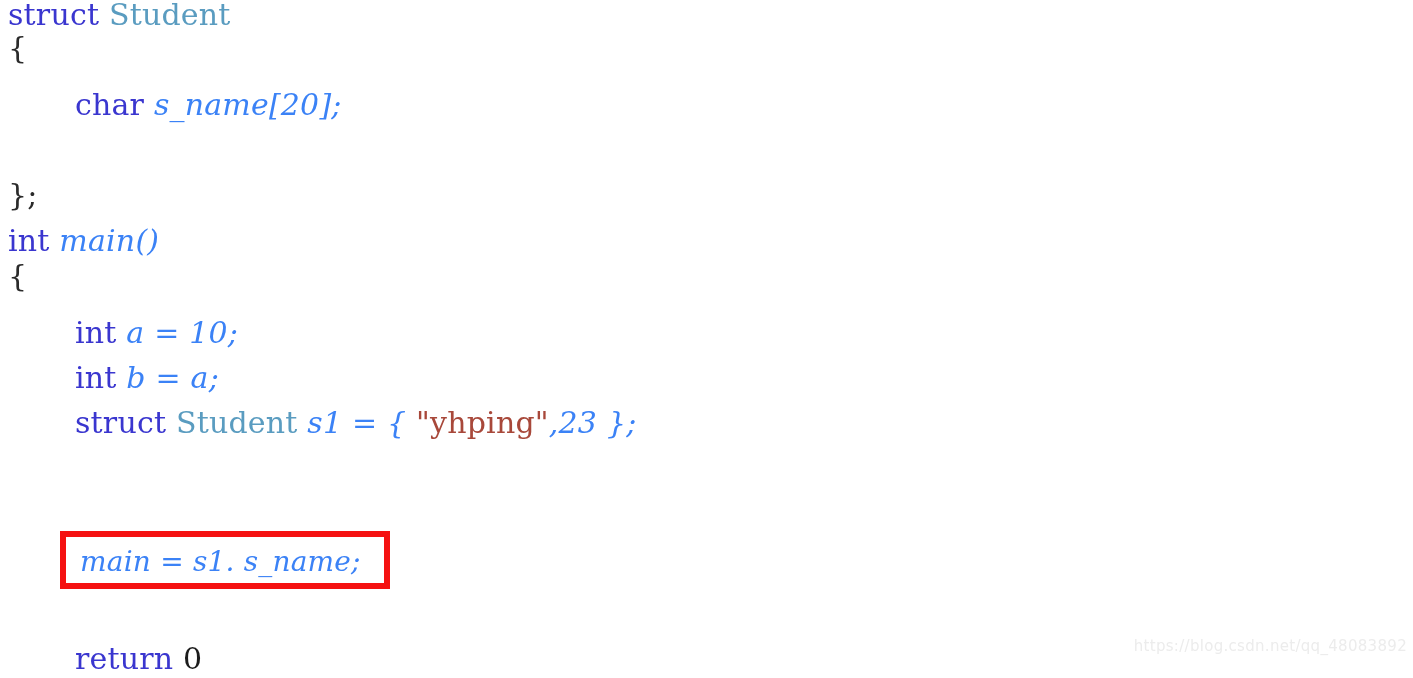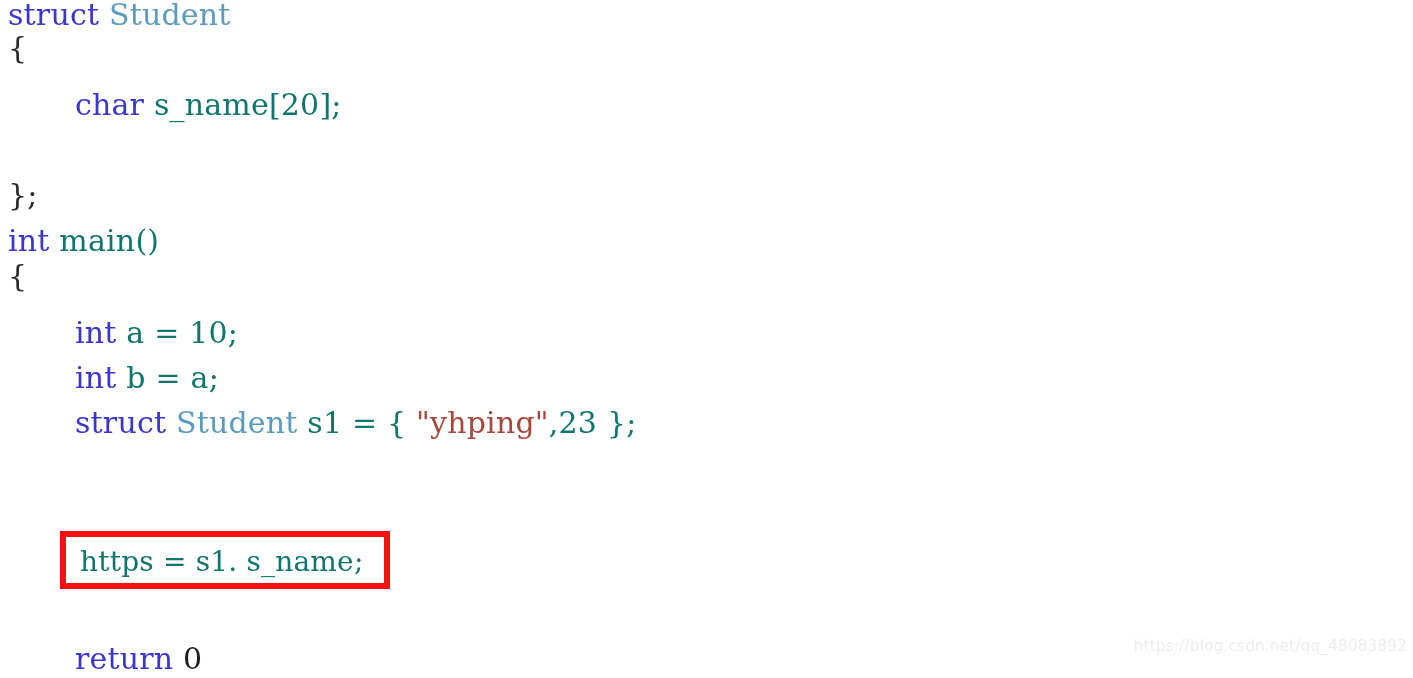--- a/index.html
+++ b/index.html
@@ -30,21 +30,21 @@
     font-family: "DejaVu Serif", "Liberation Serif", serif;
     font-size: 30px;
     line-height: 34px;
     letter-spacing: 0.2px;
     color: #1a1a1a;
   }
 
   .kw      { color: #3a36cf; }
   .type-id { color: #5a9cc0; }
   .str     { color: #a8483a; }
-  .plain   { color: #0f766e; }
+  .plain   { color: #3b82f6; font-style: italic; }
   .num     { color: #1c1c1c; }
   .punct   { color: #2a2a2a; }
 
   
   .ln1  { top: -2px;  }
   .ln2  { top: 31px;  }
   .ln3  { top: 88px;  }
   .ln4  { top: 134px; }
   .ln5  { top: 178px; }
   .ln6  { top: 224px; }
@@ -121,21 +121,21 @@
   <div class="code-line ln7 punct">{</div>
 
   <div class="code-line ln8 indent"><span class="kw">int</span><span class="plain"> </span><span class="plain">a = 10;</span></div>
 
   <div class="code-line ln9 indent"><span class="kw">int</span><span class="plain"> </span><span class="plain">b = a;</span></div>
 
   <div class="code-line ln10 indent"><span class="kw">struct</span><span class="plain"> </span><span class="type-id">Student</span><span class="plain"> s1 = { </span><span class="str">"yhping"</span><span class="plain">,23 };</span></div>
 
 
   <div id="error-box">
-    <div class="code-line plain">https = s1. s_name;</div>
+    <div class="code-line plain">main = s1. s_name;</div>
   </div>
 
 
   <div class="code-line ln12 indent"><span class="kw">return</span><span class="plain"> </span><span class="num">0</span></div>
 
   <div id="watermark">https://blog.csdn.net/qq_48083892</div>
 
 </div>
 
 </body></html>

